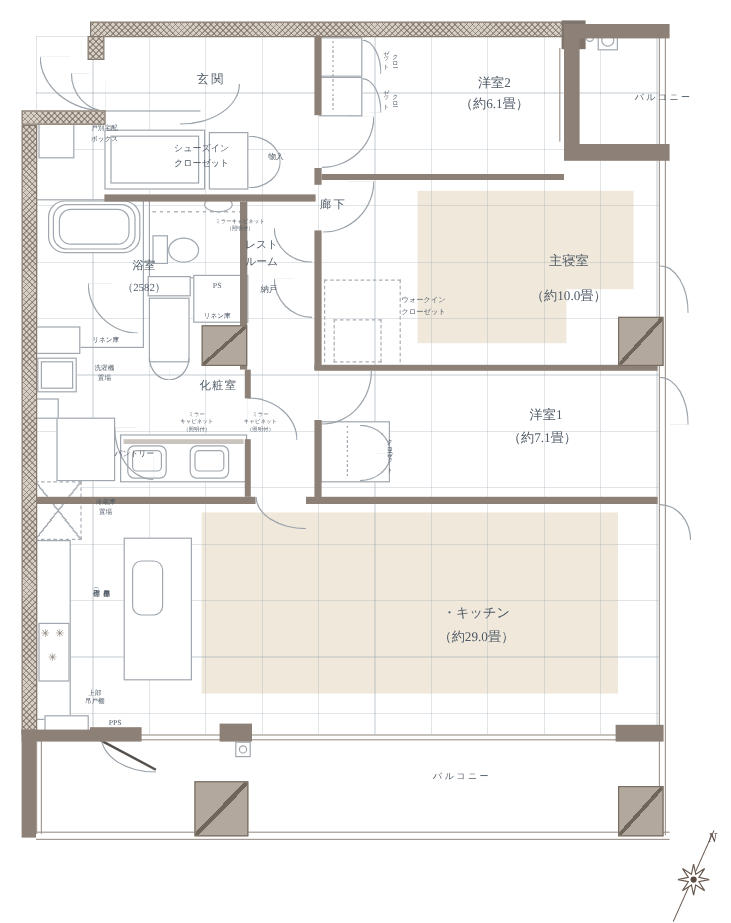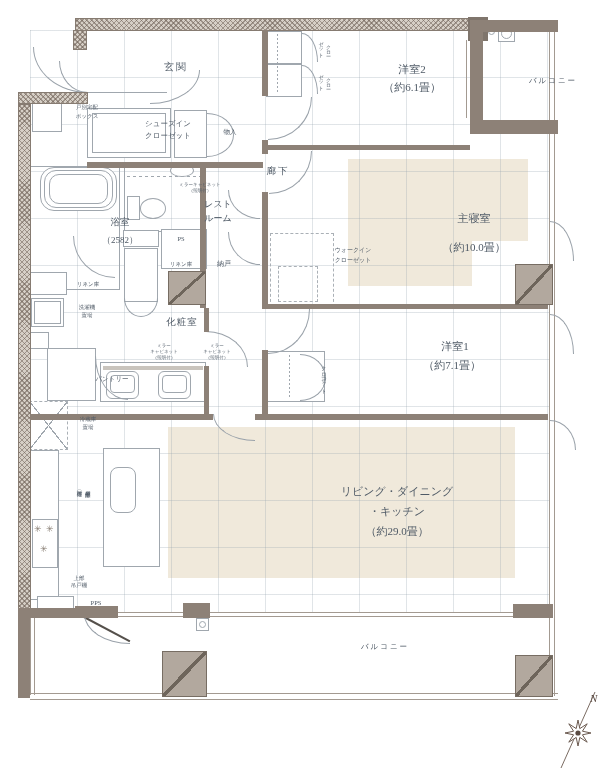--- a/index.html
+++ b/index.html
@@ -182,21 +182,21 @@
   <div class="lab" style="left:372px;top:88px;font-size:11px;">（約6.1畳）</div>
   <div class="lab" style="left:513px;top:81px;font-size:7.5px;letter-spacing:2px;">バルコニー</div>
   <div class="lab" style="left:238px;top:172px;font-size:9.5px;letter-spacing:2px;">廊下</div>
   <div class="lab" style="left:178px;top:211px;font-size:9px;">レスト
 ルーム</div>
   <div class="lab" style="left:160px;top:188px;font-size:4.5px;line-height:1.4;">ミラーキャビネット
 （照明付）</div>
   <div class="lab" style="left:80px;top:223px;font-size:9.5px;">浴室</div>
   <div class="lab" style="left:80px;top:240px;font-size:9px;">（2582）</div>
   <div class="lab" style="left:141px;top:239px;font-size:6.5px;">PS</div>
-  <div class="lab" style="left:184px;top:265px;font-size:7px;">納戸</div>
+  <div class="lab" style="left:184px;top:242px;font-size:7px;">納戸</div>
   <div class="lab" style="left:141px;top:264px;font-size:5.5px;">リネン庫</div>
   <div class="lab" style="left:48px;top:284px;font-size:5.5px;">リネン庫</div>
   <div class="lab" style="left:47px;top:312px;font-size:5.5px;line-height:1.4;">洗濯機
 置場</div>
   <div class="lab" style="left:142px;top:323px;font-size:9.5px;letter-spacing:1px;">化粧室</div>
   <div class="lab" style="left:124px;top:352px;font-size:4.5px;line-height:1.35;">ミラー
 キャビネット
 （照明付）</div>
   <div class="lab" style="left:177px;top:352px;font-size:4.5px;line-height:1.35;">ミラー
 キャビネット
@@ -209,21 +209,20 @@
   <div class="lab" style="left:412px;top:366px;font-size:11px;">（約7.1畳）</div>
   <div class="lab v" style="left:283px;top:377px;font-size:5px;">クローゼット</div>
   <div class="lab" style="left:72px;top:379px;font-size:6.5px;">パントリー</div>
   <div class="lab" style="left:48px;top:424px;font-size:5.5px;line-height:1.4;">冷蔵庫
 置場</div>
   <div class="lab v" style="left:44px;top:487px;font-size:5.5px;">上部吊戸棚
 （棚下灯）</div>
   <div class="lab" style="left:39px;top:582px;font-size:5.5px;line-height:1.3;">上部
 吊戸棚</div>
   <div class="lab" style="left:56px;top:603px;font-size:6.5px;">PPS</div>
-  <div class="lab" style="left:357px;top:492px;font-size:11px;">リビング・ダイニング</div>
   <div class="lab" style="left:357px;top:512px;font-size:11px;">・キッチン</div>
   <div class="lab" style="left:357px;top:532px;font-size:11px;">（約29.0畳）</div>
   <div class="lab" style="left:345px;top:647px;font-size:7.5px;letter-spacing:2px;">バルコニー</div>
 
   <svg width="56" height="84" viewBox="0 0 56 84" style="position:absolute;left:550px;top:688px;z-index:30;">
     <line x1="45" y1="4" x2="11" y2="80" stroke="#6b5a50" stroke-width="0.9"></line>
     <polygon points="41,45 32.4,43.2 37.2,35.8 29.8,40.6 28,32 26.2,40.6 18.8,35.8 23.6,43.2 15,45 23.6,46.8 18.8,54.2 26.2,49.4 28,58 29.8,49.4 37.2,54.2 32.4,46.8" fill="#fff" stroke="#6b5a50" stroke-width="1"></polygon>
     <circle cx="28" cy="45" r="2.6" fill="#5a4a42"></circle>
     <text x="40" y="14" font-size="11" font-style="italic" fill="#5a4a42" font-family="Liberation Serif, DejaVu Serif, serif">N</text>
   </svg>

